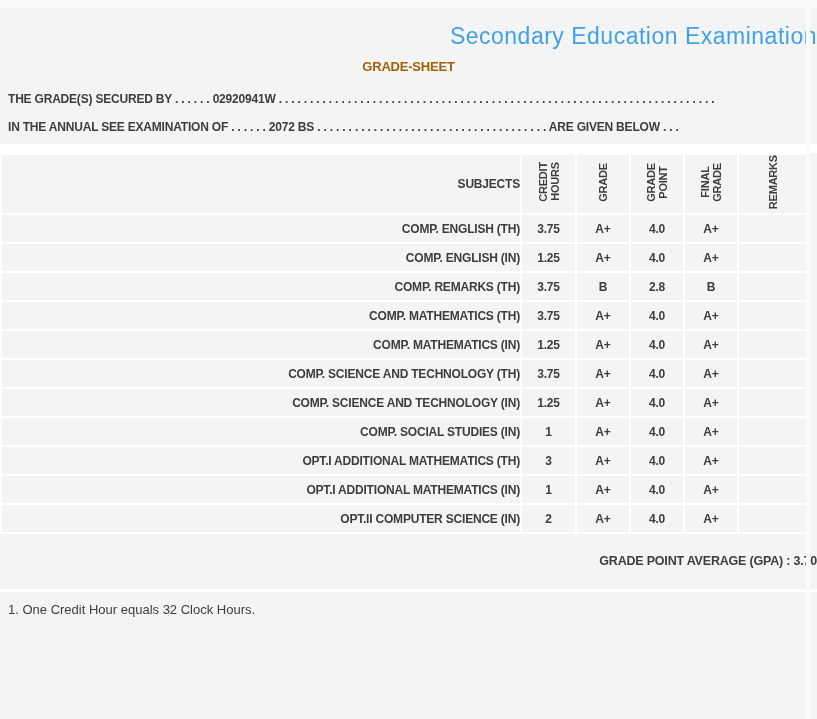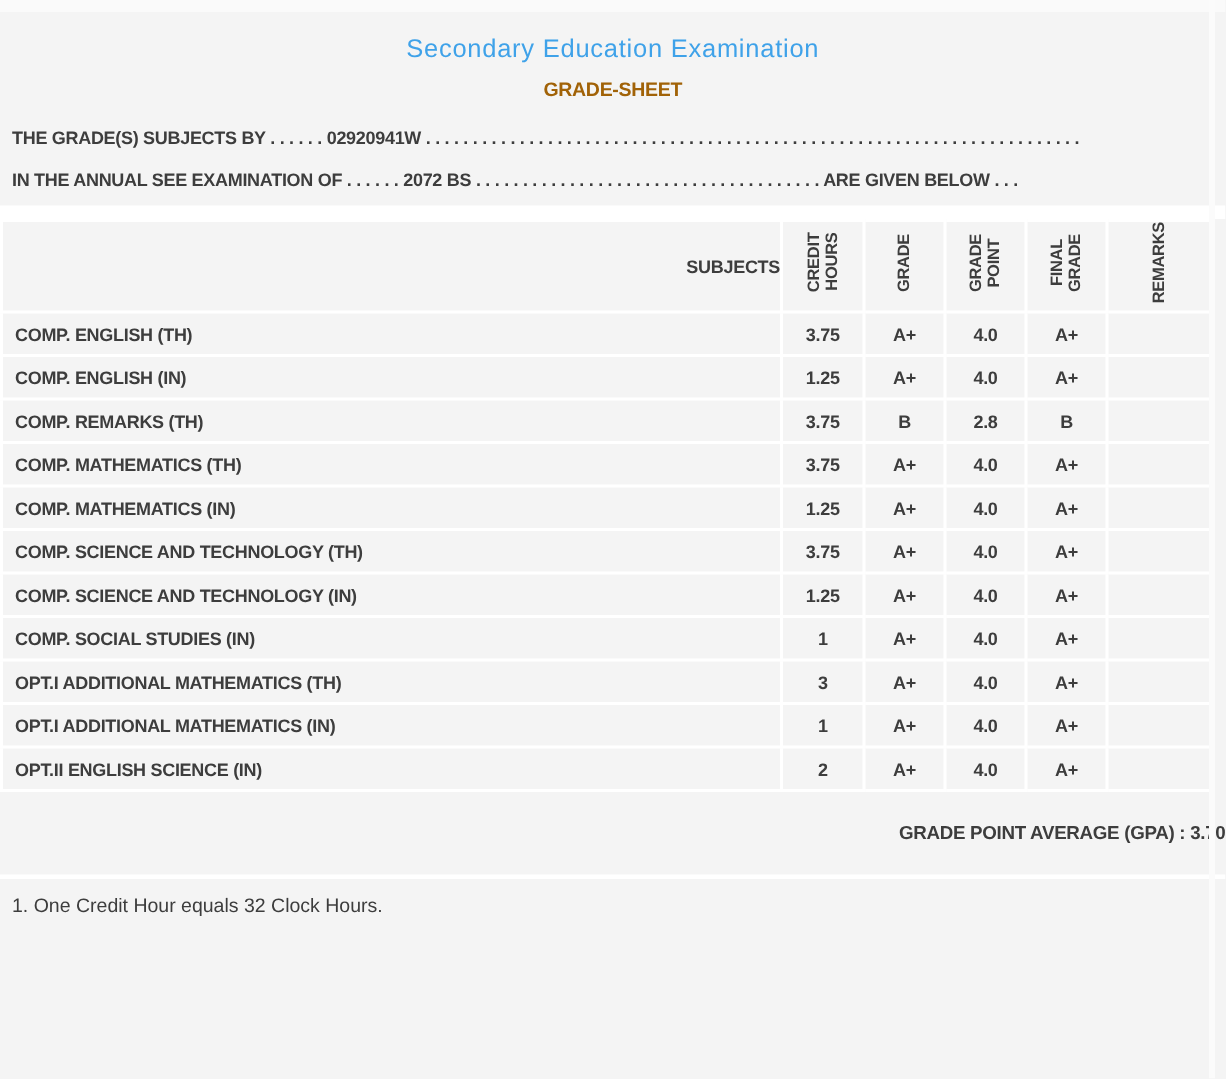--- a/index.html
+++ b/index.html
@@ -11,22 +11,22 @@
     position: relative;
   }
   .page { width: 817px; height: 719px; position: relative; overflow: hidden; }
   .top-strip { height: 8px; background: #fafafa; }
   .right-strip {
     position: absolute; top: 0; left: 806px; width: 4px; height: 719px;
     background: #fbfbfb; z-index: 5;
   }
   .title {
     margin-top: 15px;
-    text-align: center;
-    font-size: 17px;
+    text-align: right;
+    font-size: 23px;
     font-weight: 400;
     letter-spacing: 0.5px;
     color: #3fa2e9;
   }
   .subtitle {
     margin-top: 9px;
     text-align: center;
     font-size: 13px;
     font-weight: 700;
     letter-spacing: -0.2px;
@@ -51,21 +51,21 @@
     display: inline-block;
     writing-mode: vertical-rl;
     transform: rotate(180deg);
     white-space: pre-line;
     font-size: 11px; font-weight: 700; letter-spacing: -0.2px;
     line-height: 12px;
     text-align: center;
   }
   th.vcol { text-align: center; }
   tbody td { height: 29px; vertical-align: middle; font-size: 12px; font-weight: 700; letter-spacing: -0.2px; }
-  td.subject-cell { padding-left: 8px; text-align: left; }
+  td.subject-cell { padding-left: 8px; text-align: right; }
   td.num-cell { text-align: center; }
   .gpa-row {
     height: 55px; line-height: 55px;
     text-align: right; 
     font-size: 12.5px; font-weight: 700; letter-spacing: -0.2px;
     white-space: nowrap;
   }
   .divider { height: 3px; background: #fff; }
   .footnotes { padding: 8px 8px 0 8px; }
   .footnote { font-size: 13px; font-weight: 400; line-height: 19px; margin-bottom: 7px; white-space: nowrap; }
@@ -73,21 +73,21 @@
 </head>
 <body>
 
 <div class="page">
   <div class="top-strip"></div>
 
   <h1 class="title">Secondary Education Examination</h1>
   <h2 class="subtitle">GRADE-SHEET</h2>
 
   <div class="meta">
-    <p class="meta-line"><span>THE GRADE(S) SUBJECTS BY</span> <span>. . . . . .</span> <span>02920941W</span> <span>. . . . . . . . . . . . . . . . . . . . . . . . . . . . . . . . . . . . . . . . . . . . . . . . . . . . . . . . . . . . . . . . . . . . . .</span></p>
+    <p class="meta-line"><span>THE GRADE(S) SECURED BY</span> <span>. . . . . .</span> <span>02920941W</span> <span>. . . . . . . . . . . . . . . . . . . . . . . . . . . . . . . . . . . . . . . . . . . . . . . . . . . . . . . . . . . . . . . . . . . . . .</span></p>
     <p class="meta-line"><span>IN THE ANNUAL SEE EXAMINATION OF</span> <span>. . . . . .</span> <span>2072 BS</span> <span>. . . . . . . . . . . . . . . . . . . . . . . . . . . . . . . . . . . . .</span> <span>ARE GIVEN BELOW</span> <span>. . .</span></p>
   </div>
 
   <div class="white-band"></div>
 
   <table>
     <colgroup>
       <col style="width:520px">
       <col style="width:55px">
       <col style="width:54px">
@@ -183,21 +183,21 @@
     </tr>
         <tr class="data-row">
       <td class="subject-cell">OPT.I ADDITIONAL MATHEMATICS (IN)</td>
       <td class="num-cell">1</td>
       <td class="num-cell">A+</td>
       <td class="num-cell">4.0</td>
       <td class="num-cell">A+</td>
       <td class="num-cell"></td>
     </tr>
         <tr class="data-row">
-      <td class="subject-cell">OPT.II ENGLISH SCIENCE (IN)</td>
+      <td class="subject-cell">OPT.II COMPUTER SCIENCE (IN)</td>
       <td class="num-cell">2</td>
       <td class="num-cell">A+</td>
       <td class="num-cell">4.0</td>
       <td class="num-cell">A+</td>
       <td class="num-cell"></td>
     </tr>
       </tbody>
   </table>
 
   <div class="gpa-row">

